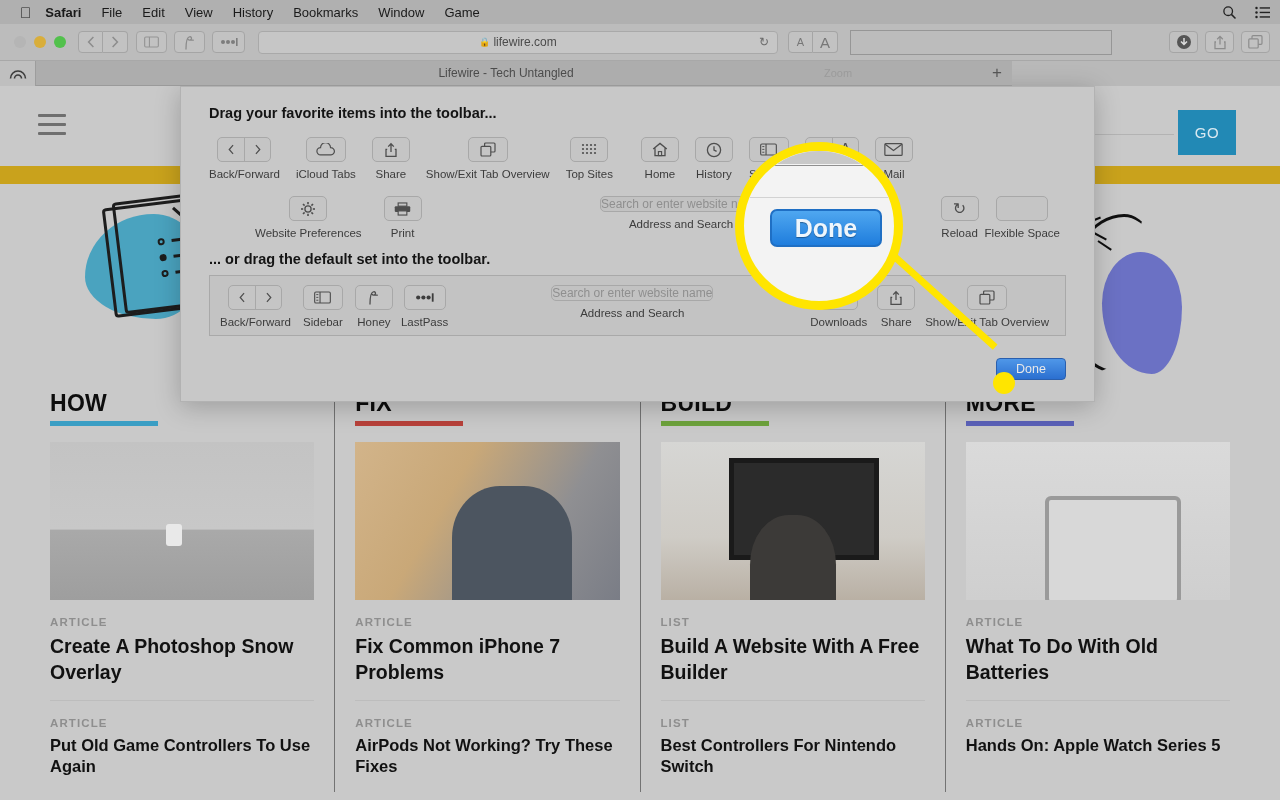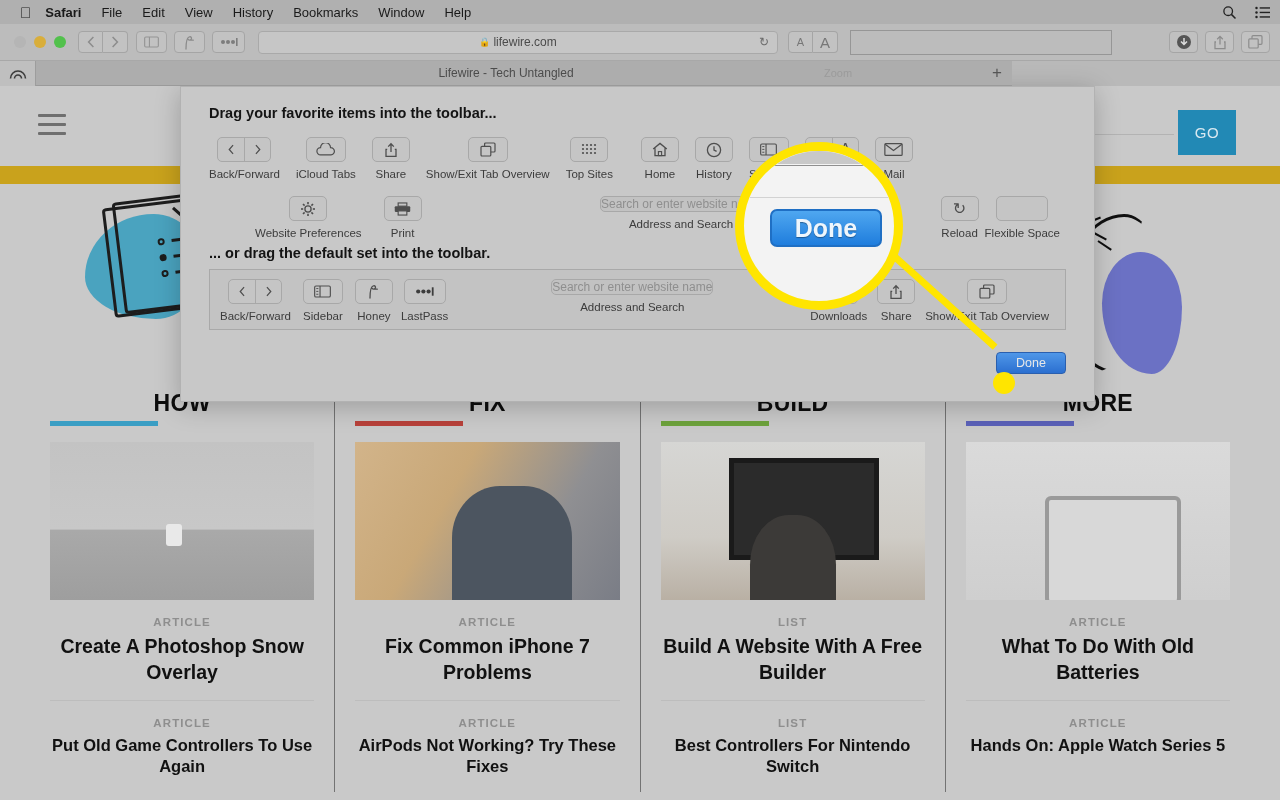--- a/index.html
+++ b/index.html
@@ -136,21 +136,21 @@
     position: absolute; left: 38px; top: 38px; width: 80px; height: 122px;
     background: #6b71c4; border-radius: 48% 52% 38% 62% / 42% 45% 55% 58%;
   }
   .head-face {
     position: absolute; left: 0; top: 0; width: 100px; height: 160px;
     border: 3px solid #101010; border-radius: 60% 40% 35% 55% / 55% 45% 55% 45%;
     border-right: none; clip-path: polygon(0 0, 80% 0, 62% 40%, 78% 55%, 55% 70%, 60% 92%, 30% 100%, 0 100%);
   }
   .hair { position: absolute; height: 2px; background: #101010; width: 20px; transform-origin: left center; }
 
-  .sections { display: flex; padding: 0 30px; text-align: center; }
+  .sections { display: flex; padding: 0 30px; }
   .sec-col { flex: 1; padding: 16px 20px 0; position: relative; }
   .sec-col + .sec-col { border-left: 1px solid #737373; }
   .sec-title { font-size: 23px; font-weight: bold; color: #0d0d0d; letter-spacing: .3px; }
   .sec-rule { height: 5px; width: 108px; margin-top: 4px; }
 
   .thumb { width: 100%; height: 158px; margin-top: 16px; background: #bdbdbd; position: relative; overflow: hidden; }
   .card-item { padding: 16px 0 14px; }
   .card-item + .card-item { border-top: 1px solid #bdbdbd; }
   .kicker { font-size: 11.5px; font-weight: bold; color: #8e8e8e; letter-spacing: 1.1px; }
   .headline { font-size: 19.5px; font-weight: bold; color: #111; line-height: 1.33; margin-top: 6px; }
@@ -168,21 +168,21 @@
   .t4:after { content:""; position:absolute; left:30%; top:34%; width:128px; height:104px; background:#d8d8d8; border:4px solid #9a9a9a; border-radius:6px 6px 10px 10px; }
 
   
   .sheet {
     position: absolute; left: 180px; top: 86px; width: 915px; height: 316px;
     background: #c8c8c8; border: 1px solid #b2b2b2;
     box-shadow: 0 5px 24px rgba(0,0,0,.22); z-index: 40;
     padding: 18px 28px 0;
   }
   .sheet-title { font-size: 14.5px; font-weight: bold; color: #141414; }
-  .sheet-title.second { margin-top: 6px; }
+  .sheet-title.second { margin-top: 12px; }
 
   .item-row { display: flex; align-items: flex-start; margin-top: 16px; }
   .pal-item { display: flex; flex-direction: column; align-items: center; margin-right: 6px; }
   .pal-icon {
     height: 25px; min-width: 36px; border: 1px solid #a8a8a8; border-radius: 5px;
     background: #c5c5c5; display: flex; align-items: center; justify-content: center;
     color: #4e4e4e; padding: 0 7px;
   }
   .pal-icon.pair { padding: 0; }
   .pal-icon.pair span {
@@ -248,21 +248,21 @@
 
   <div class="menubar">
     <span class="apple"></span>
     <span class="mi app">Safari</span>
     <span class="mi">File</span>
     <span class="mi">Edit</span>
     <span class="mi">View</span>
     <span class="mi">History</span>
     <span class="mi">Bookmarks</span>
     <span class="mi">Window</span>
-    <span class="mi">Help</span>
+    <span class="mi">Game</span>
     <span class="spacer"></span>
     <span class="right-ico">
       <svg width="15" height="15" viewBox="0 0 16 16">
           <circle cx="6.6" cy="6.6" r="4.6" fill="none" stroke="#222" stroke-width="1.4"></circle>
           <line x1="10" y1="10" x2="14.4" y2="14.4" stroke="#222" stroke-width="1.6"></line>
         </svg>
     </span>
     <span class="right-ico">
       <svg width="15" height="13" viewBox="0 0 16 13">
         <circle cx="1.6" cy="1.6" r="1.3" fill="#222"></circle>

